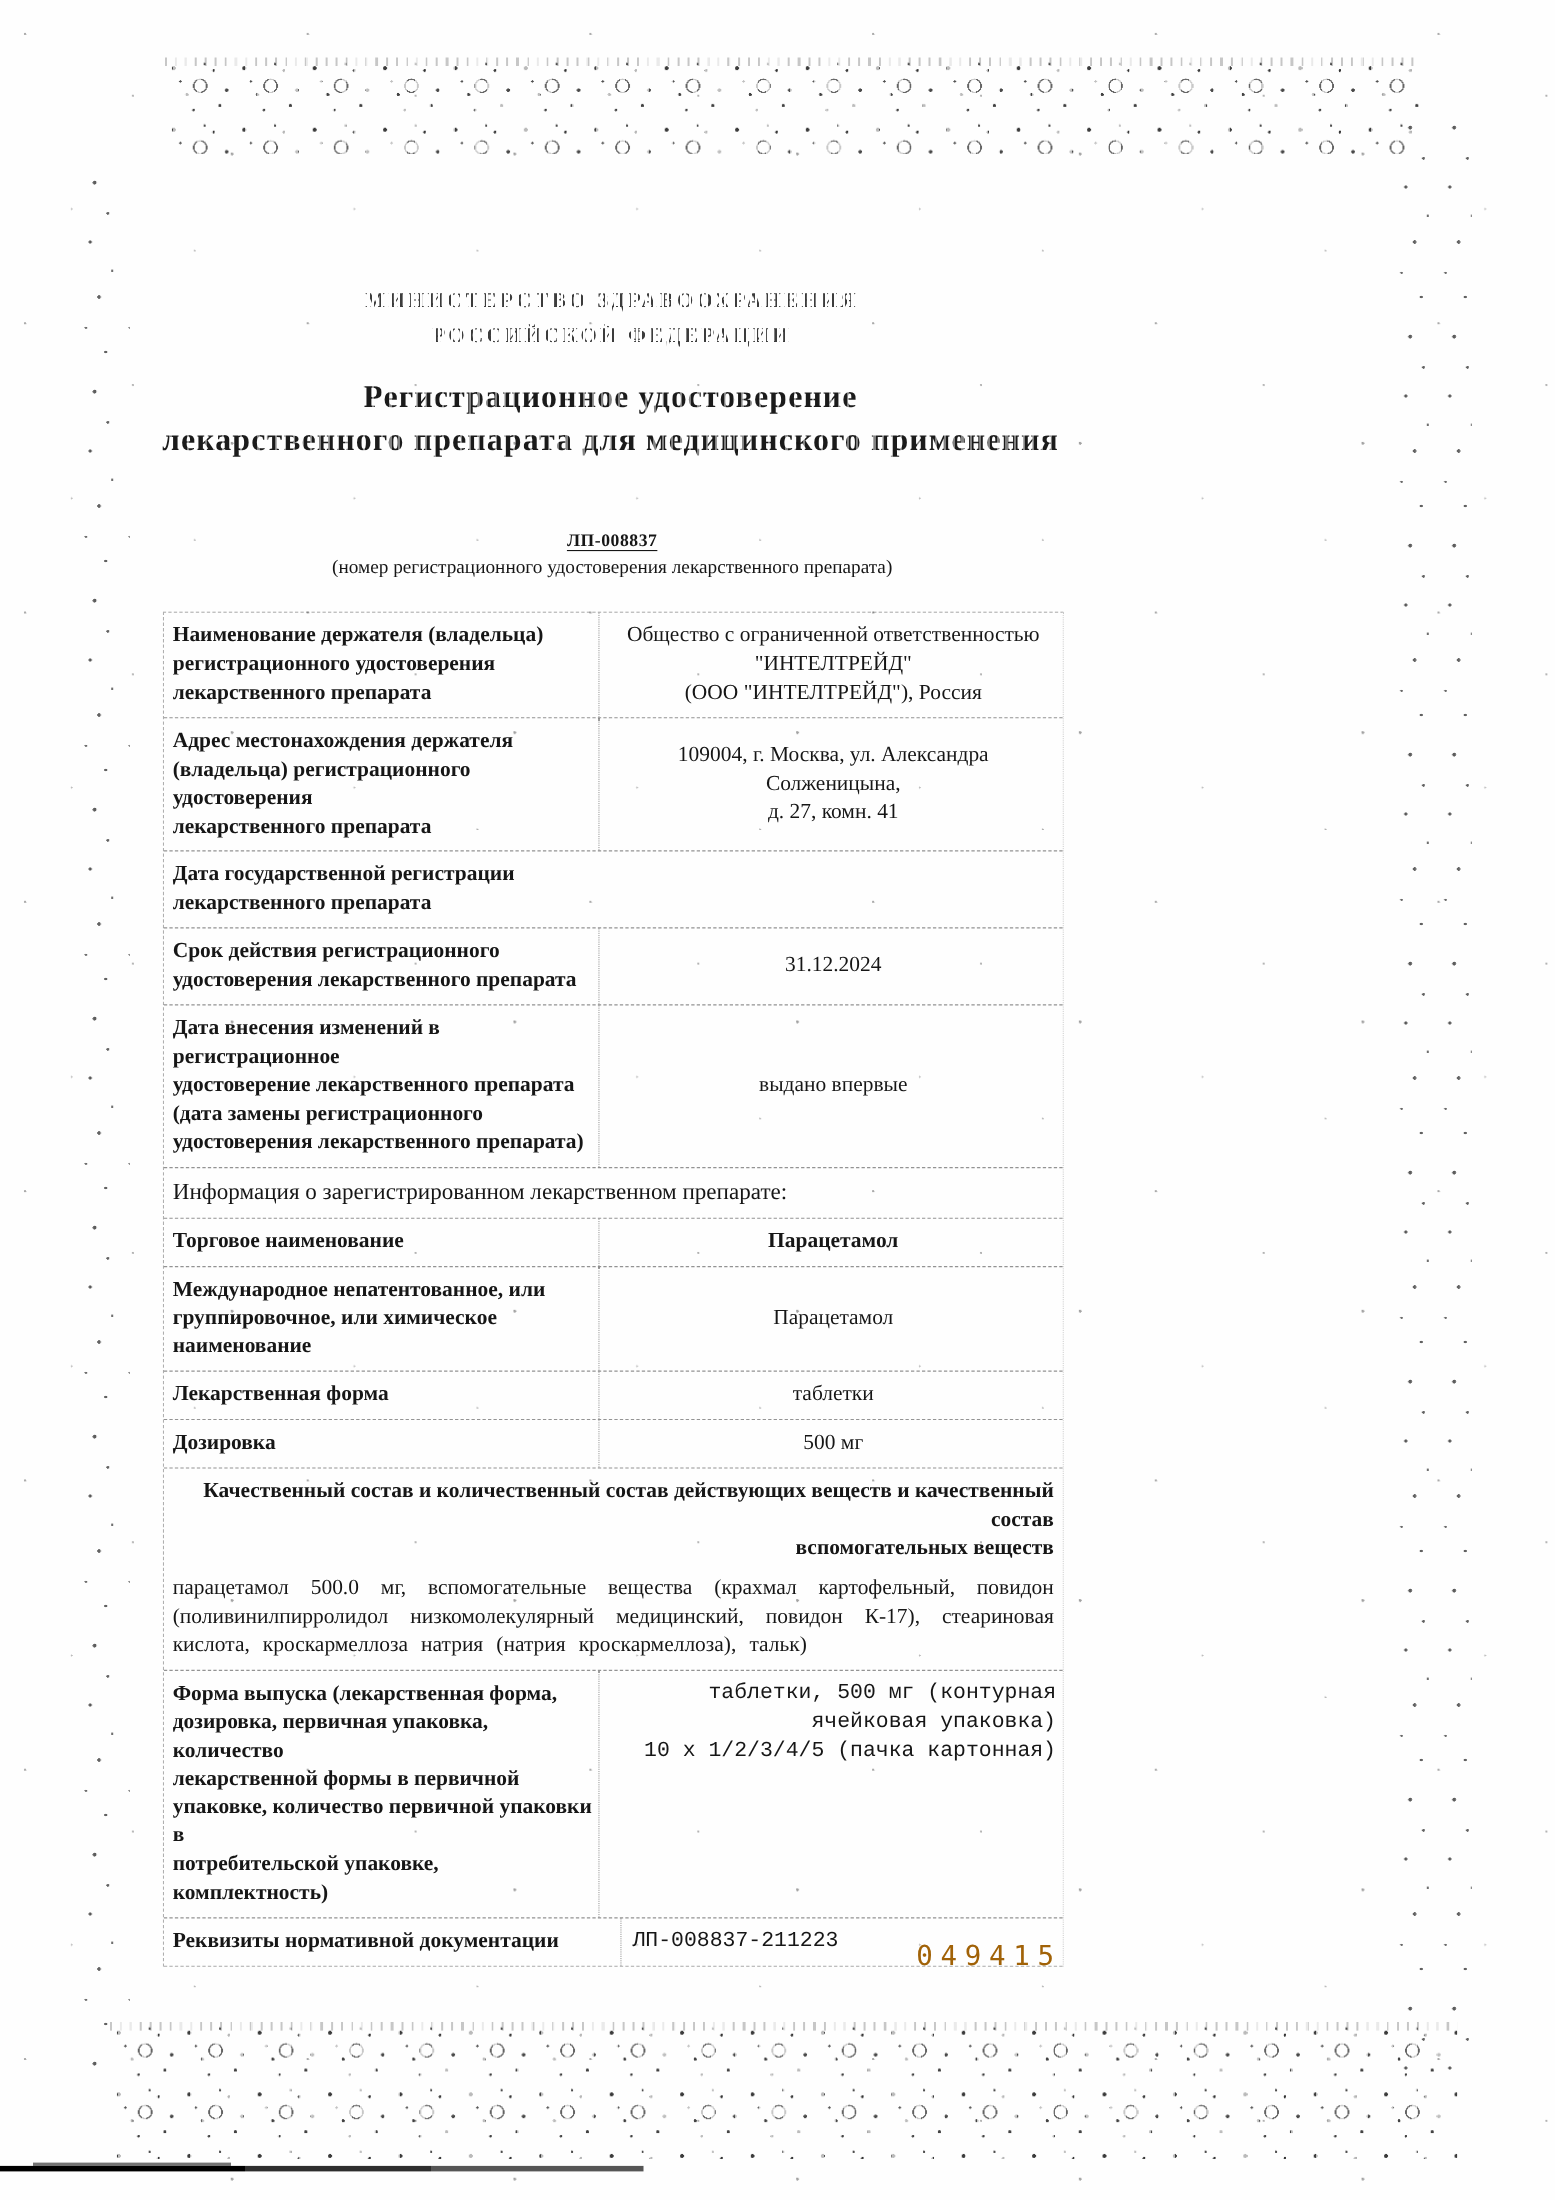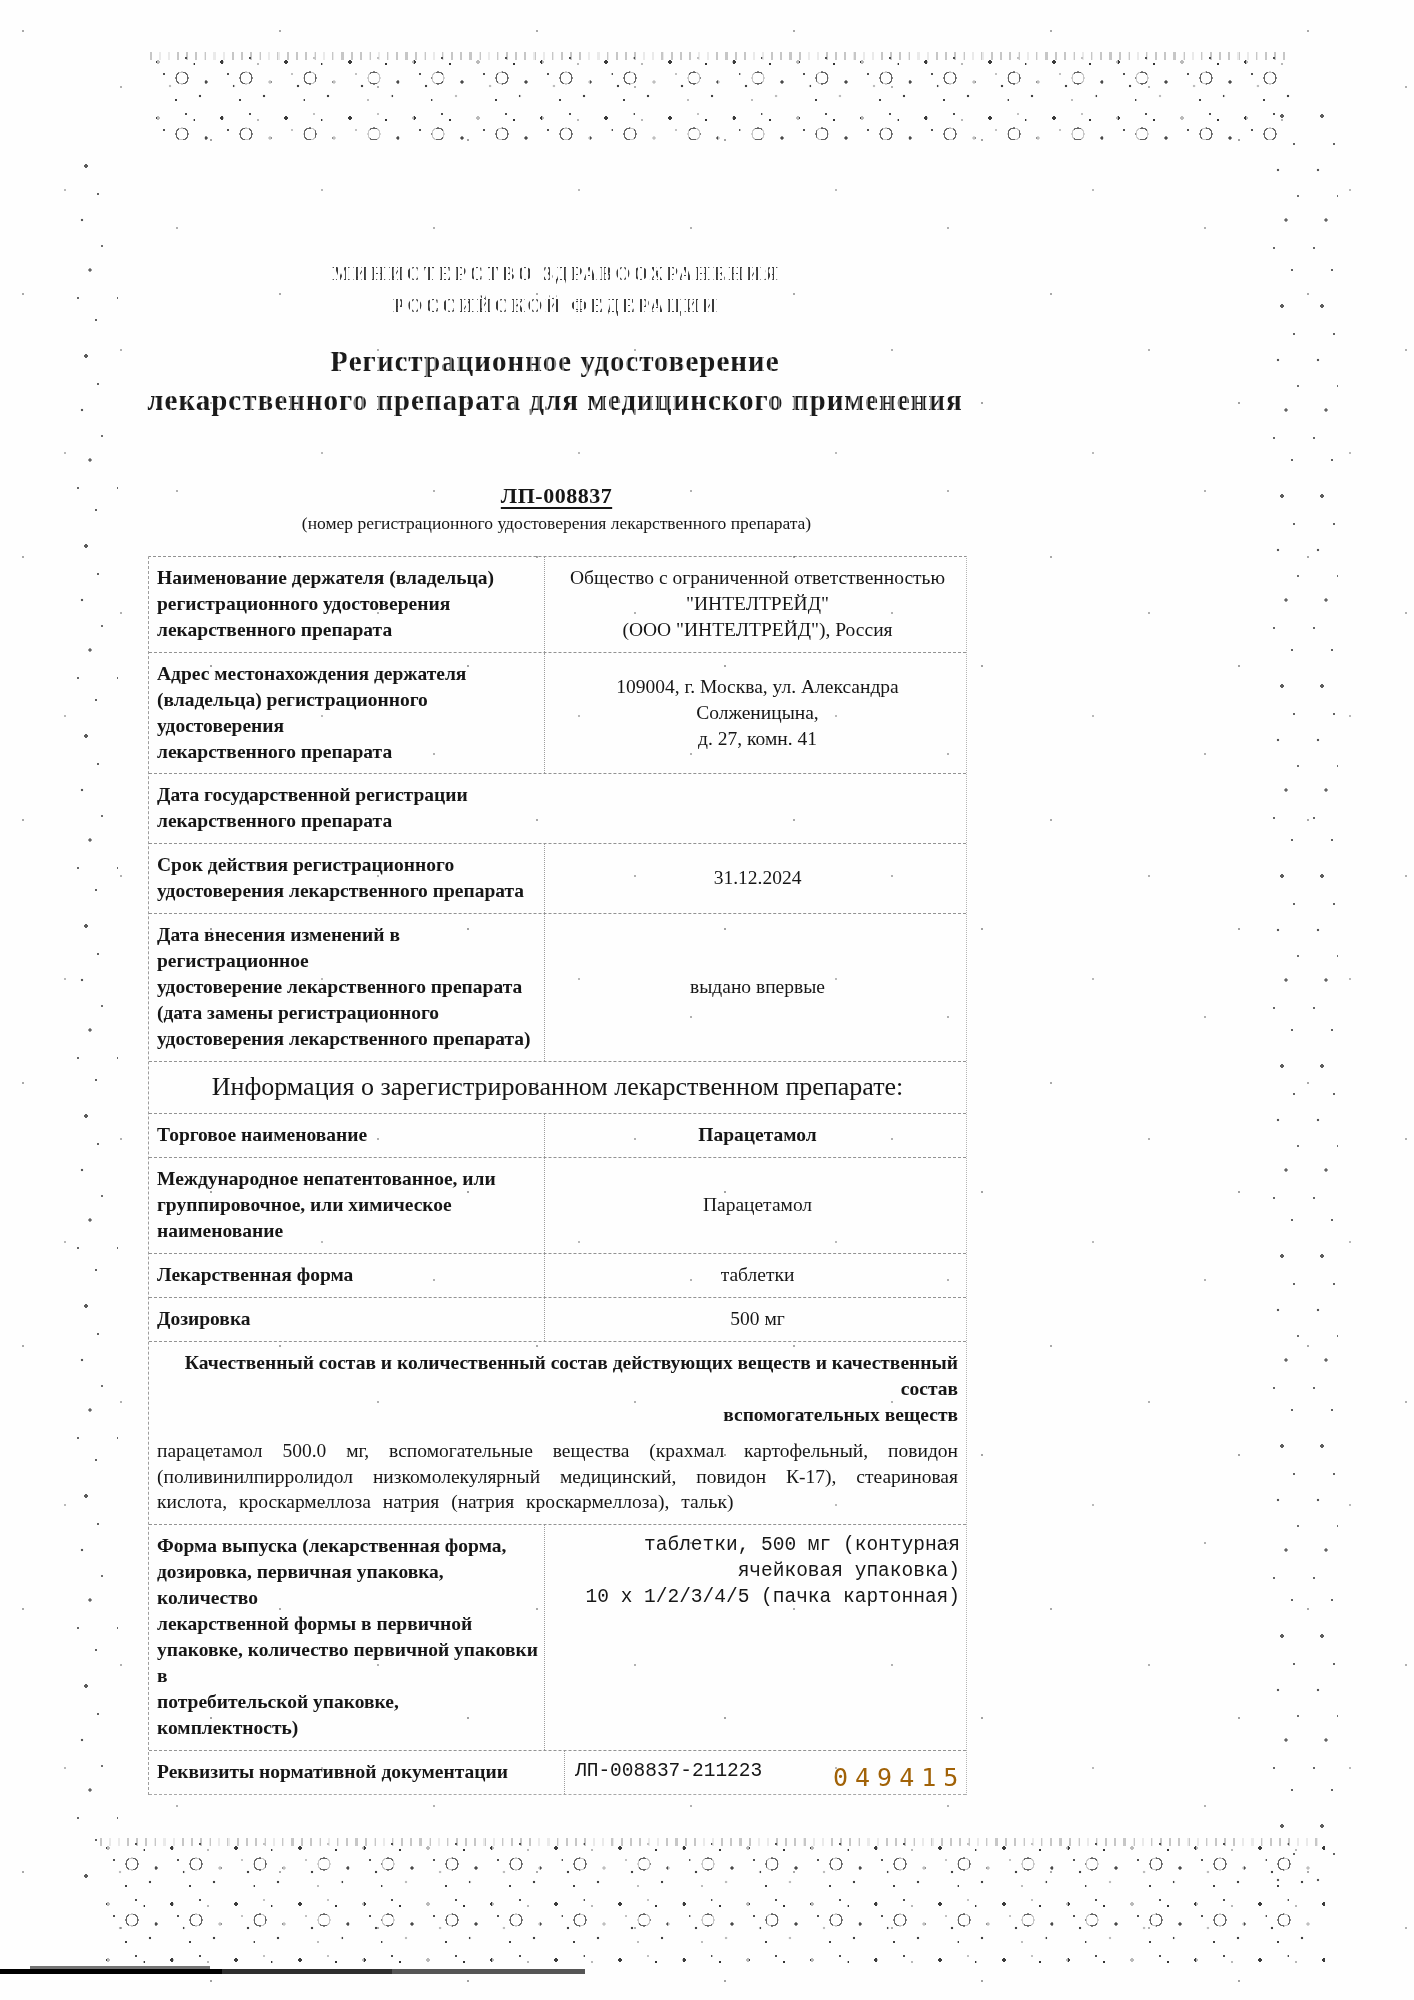--- a/index.html
+++ b/index.html
@@ -63,42 +63,42 @@
             mask-image:repeating-linear-gradient(90deg,#000 0 2px,transparent 2px 4px);
   }
   .doc-title{
     position:absolute;left:60px;top:342px;width:990px;text-align:center;
     font-weight:bold;font-size:29px;line-height:1.35;color:rgba(10,10,10,.93);
     filter:blur(.35px);letter-spacing:1px;margin:0;
     -webkit-mask-image:repeating-linear-gradient(90deg,#000 0 6px,rgba(0,0,0,.55) 6px 8px);
             mask-image:repeating-linear-gradient(90deg,#000 0 6px,rgba(0,0,0,.55) 6px 8px);
   }
   .regnum-wrap{position:absolute;left:148px;top:483px;width:817px;text-align:center;}
-  .regnum{font-weight:bold;font-size:22px;text-decoration:underline;text-underline-offset:4px;letter-spacing:.5px;}
+  .regnum{font-weight:bold;font-size:16px;text-decoration:underline;text-underline-offset:4px;letter-spacing:.5px;}
   .regnum-caption{font-size:17.5px;margin-top:4px;}
   
   .reg-table{
     position:absolute;left:148px;top:556px;width:817px;
     border-top:1px dashed rgba(40,40,40,.5);
     border-left:1px dashed rgba(40,40,40,.45);
     border-right:1px dotted rgba(40,40,40,.35);
     font-size:19.5px;line-height:1.33;
   }
   .row{display:flex;border-bottom:1px dashed rgba(40,40,40,.5);}
   .cell{padding:8px 4px 9px 8px;}
   .label{width:383px;font-weight:bold;white-space:pre-line;flex:none;}
   .value{
     flex:1;border-left:1px dotted rgba(40,40,40,.45);
     display:flex;align-items:center;justify-content:center;text-align:center;
     white-space:pre-line;padding:8px 6px 9px 10px;
   }
   .value.vleft{justify-content:flex-start;text-align:right;align-items:flex-start;font-family:Liberation Mono, monospace;}
   .value.vbold{font-weight:bold;}
   .fullrow{border-bottom:1px dashed rgba(40,40,40,.5);padding:8px 8px 9px 8px;}
-  .inforow{text-align:center;font-size:26px;}
+  .inforow{text-align:left;font-size:21px;}
   .comp-head{font-weight:bold;white-space:pre-line;margin-bottom:10px;text-align:right;}
   .comp-body{text-align:justify;word-spacing:7px;}
   
   .serial{
     position:absolute;left:833px;top:1763px;
     font-family:"DejaVu Sans Mono","Liberation Mono",monospace;
     font-size:25px;letter-spacing:7px;color:#a16207;
   }
   .scan-line{
     position:absolute;left:0;top:1969px;width:585px;height:5px;

